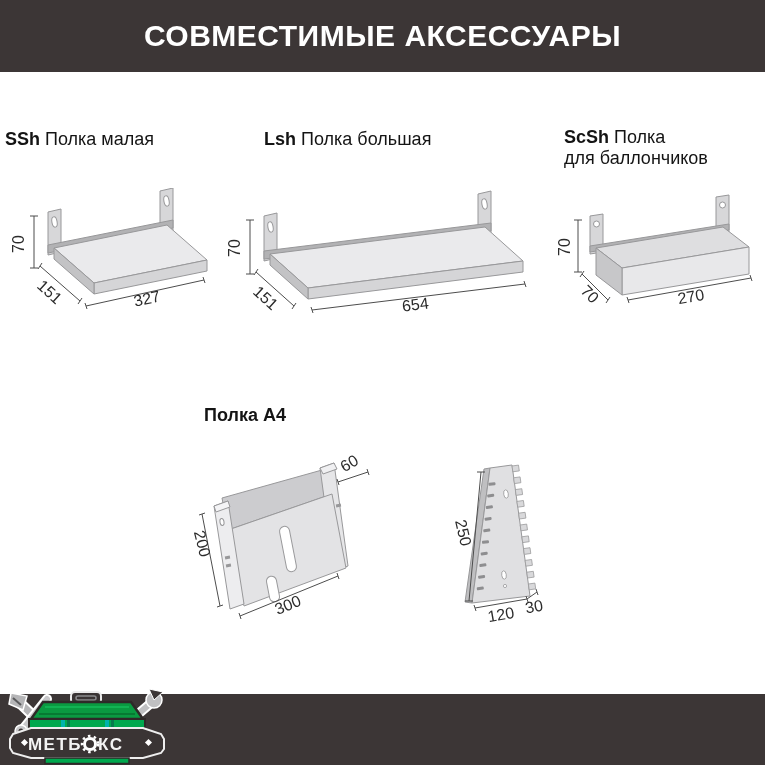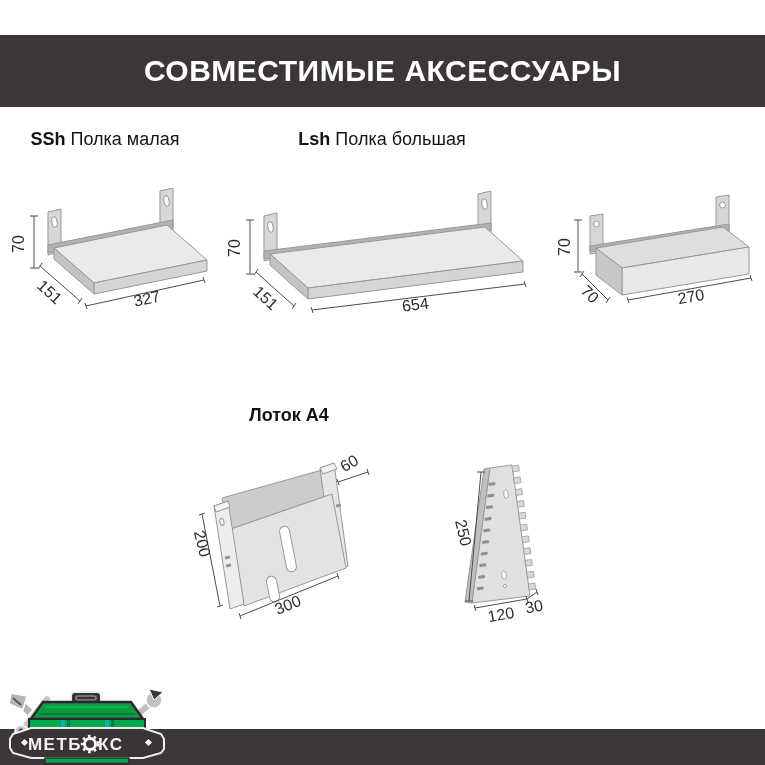--- a/index.html
+++ b/index.html
@@ -1,27 +1,27 @@
 <!DOCTYPE html>
 <html><head>
 <meta charset="utf-8">
 <style>
   html,body{margin:0;padding:0;}
   body{
     width:765px;height:765px;position:relative;overflow:hidden;
     background:#ffffff;font-family:"Liberation Sans",sans-serif;
   }
-  .bar{position:absolute;left:0;width:765px;background:#3c3636;margin-top:35px;}
+  .bar{position:absolute;left:0;width:765px;background:#3c3636;}
   #header-bar{top:0;height:72px;display:flex;align-items:center;justify-content:center;}
   #footer-bar{top:694px;height:71px;}
   .page-title{
     color:#ffffff;font-size:30px;font-weight:bold;letter-spacing:.5px;
   }
   .caption{
-    position:absolute;text-align:center;font-size:18px;color:#141414;line-height:21px;
+    position:absolute;font-size:18px;color:#141414;line-height:21px;
   }
   .caption .code{font-weight:bold;}
   .drawing{position:absolute;}
   .dim{font-size:16px;fill:#2b2b2b;font-family:"Liberation Sans",sans-serif;}
   .dimline{stroke:#4d4d4d;stroke-width:1;fill:none;}
   .tick{stroke:#4d4d4d;stroke-width:1;}
   .shape{stroke:#98989a;stroke-width:1;stroke-linejoin:round;}
   .logotext{font-size:17px;font-weight:bold;fill:#f4f4f4;letter-spacing:1.5px;font-family:"Liberation Sans",sans-serif;}
 </style>
 </head>
@@ -29,30 +29,35 @@
 
 <div id="header-bar" class="bar">
   <div class="page-title">СОВМЕСТИМЫЕ АКСЕССУАРЫ</div>
 </div>
 
 <div class="caption" style="left:5px;top:129px;width:200px">
   <span class="code">SSh</span>
   <span>Полка малая</span>
 </div>
 
-<div class="caption" style="left:272px;top:129px;width:220px">
+<div class="caption" style="left:264px;top:129px;width:220px">
   <span class="code">Lsh</span>
   <span>Полка большая</span>
 </div>
 
 <div class="caption" style="left:564px;top:127px;width:200px">
+  <div>
+    <span class="code">ScSh</span>
+    <span>Полка</span>
+  </div>
+  <div>для баллончиков</div>
 </div>
 
 <div class="caption" style="left:204px;top:405px;width:170px">
-  <span class="code">Лоток А4</span>
+  <span class="code">Полка А4</span>
 </div>
 
 <div class="caption" style="left:412px;top:405px;width:170px">
 </div>
 
 <svg class="drawing" style="left:8px;top:188px" width="205" height="128" viewBox="0 0 205 128">
   <g>
     <polygon class="shape" points="40,24 53,21 53,64 40,67" fill="#d7d7d9"></polygon>
     <ellipse cx="46.5" cy="34" rx="2.6" ry="5.2" fill="#ffffff" stroke="#98989a" transform="rotate(-10 46.5 34)"></ellipse>
     <polygon class="shape" points="152,3 165,0 165,43 152,46" fill="#d7d7d9"></polygon>

